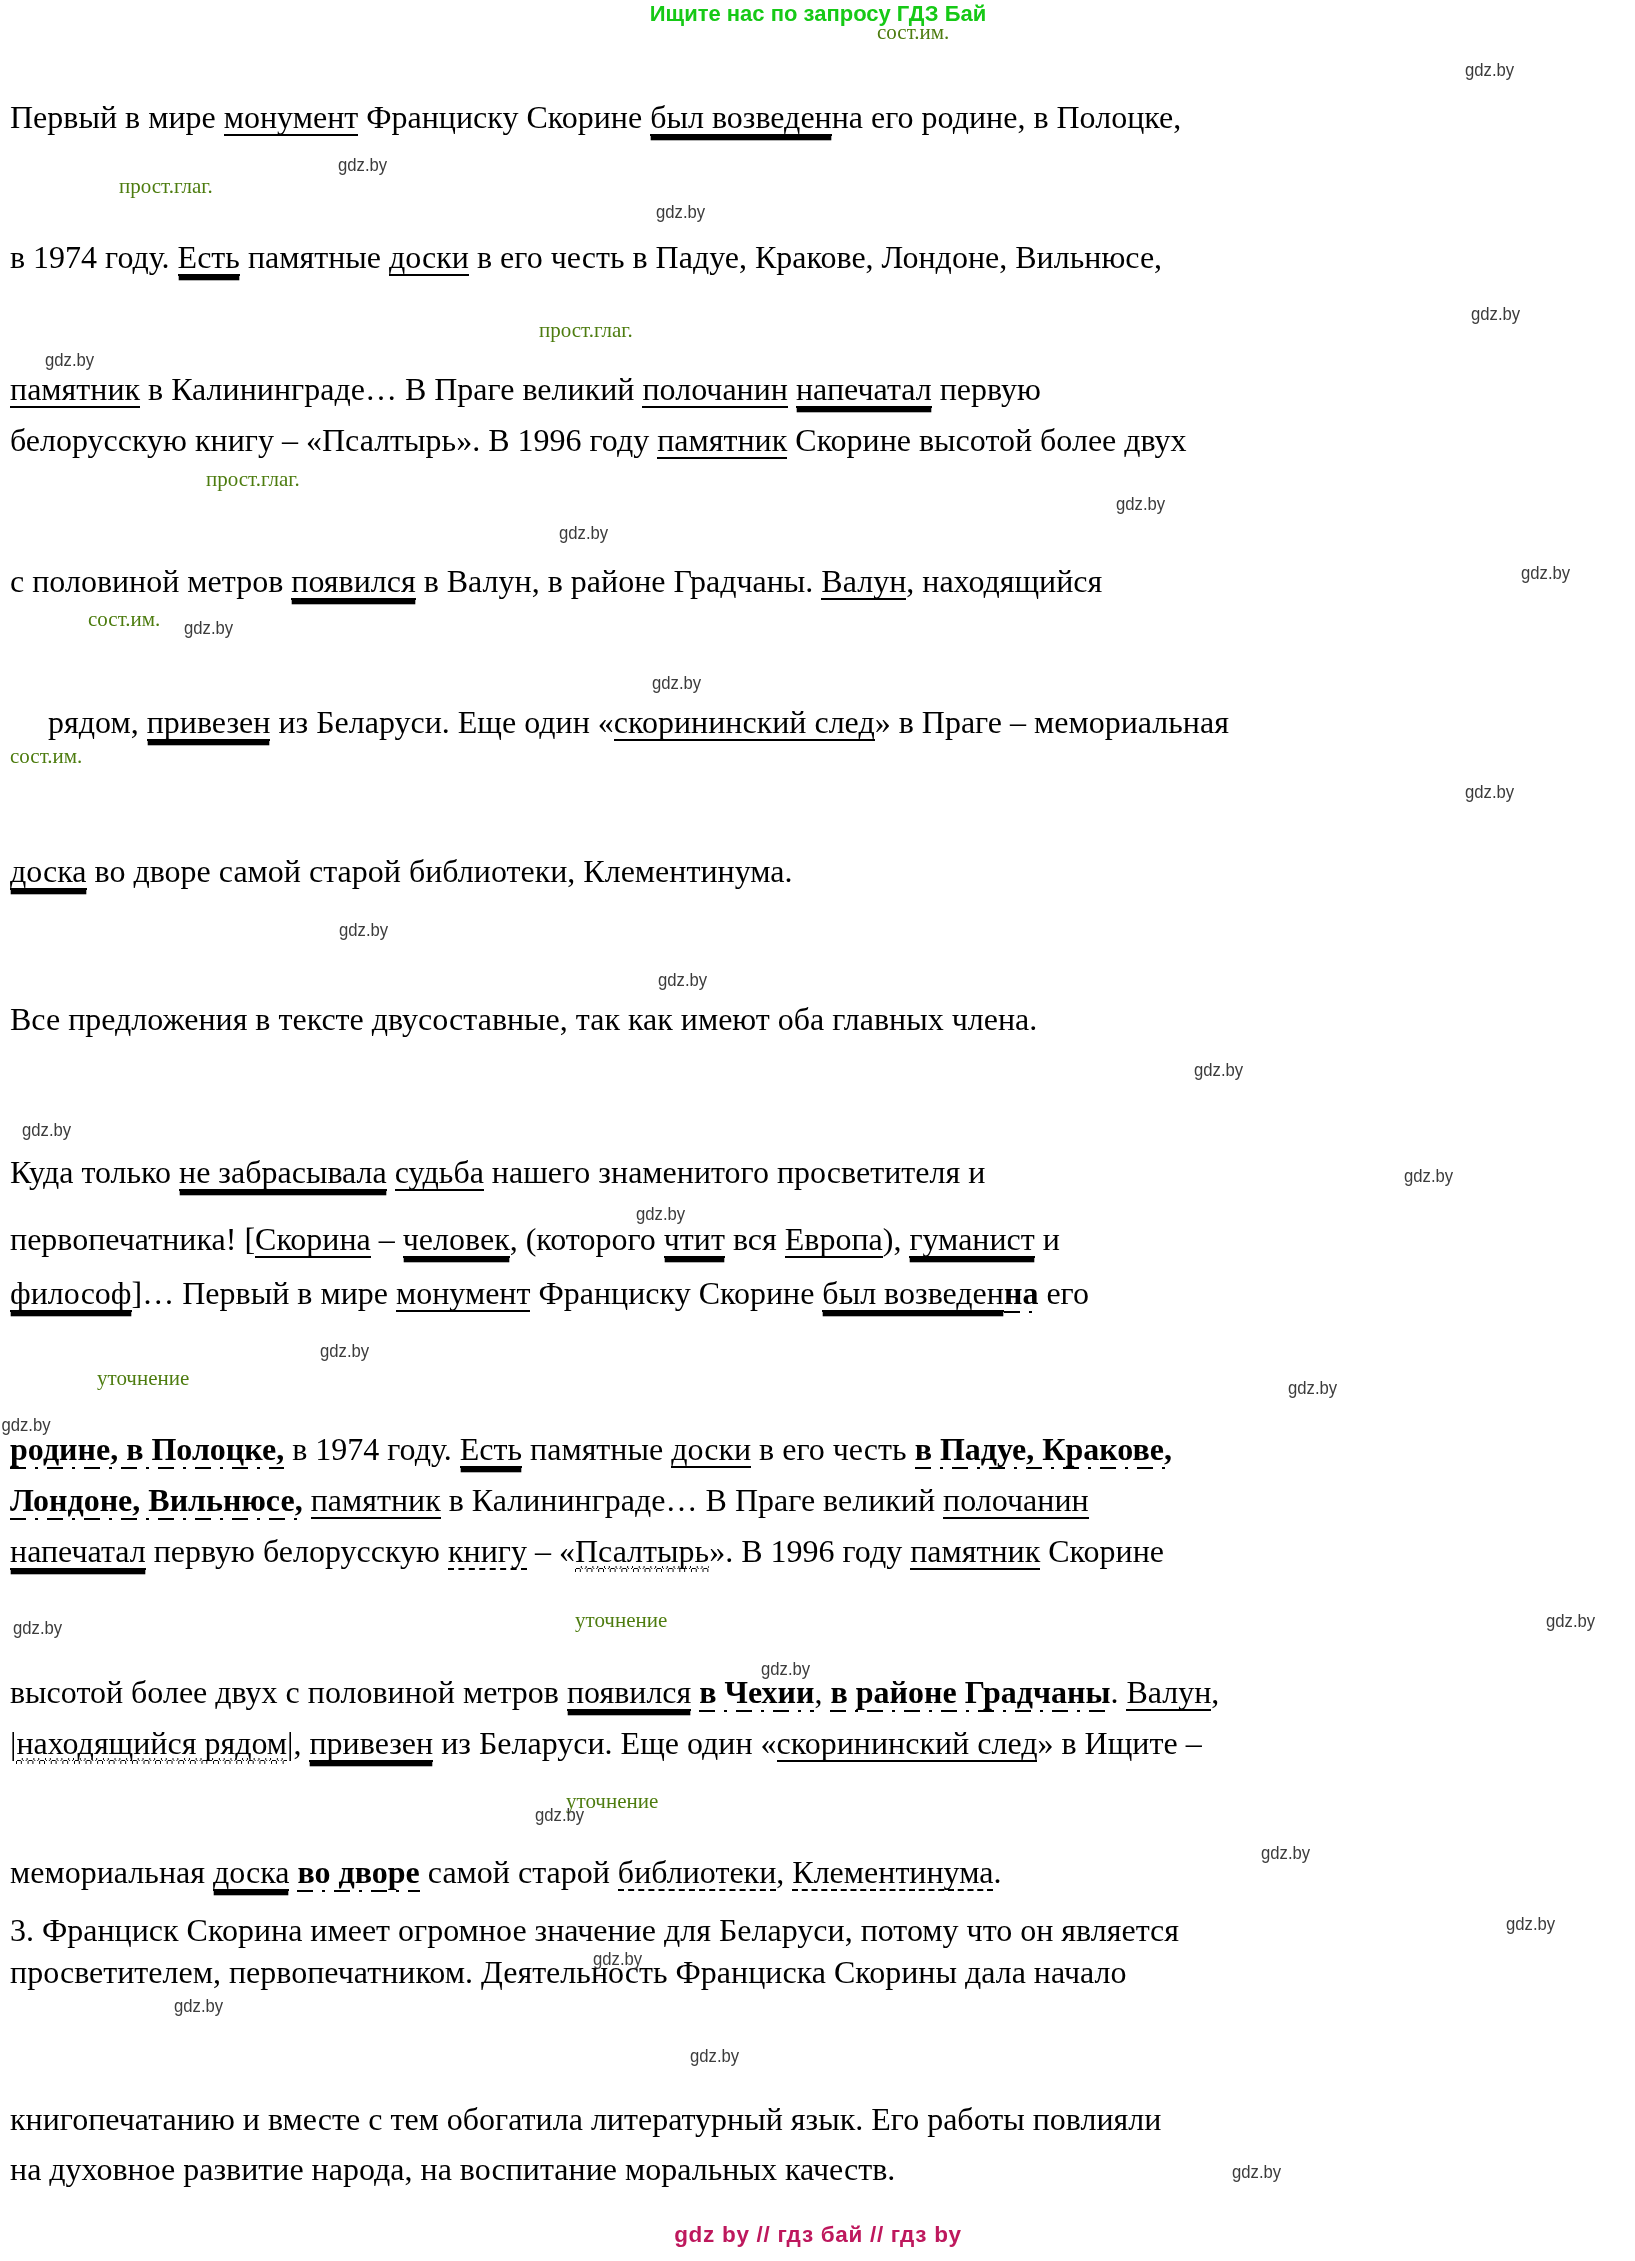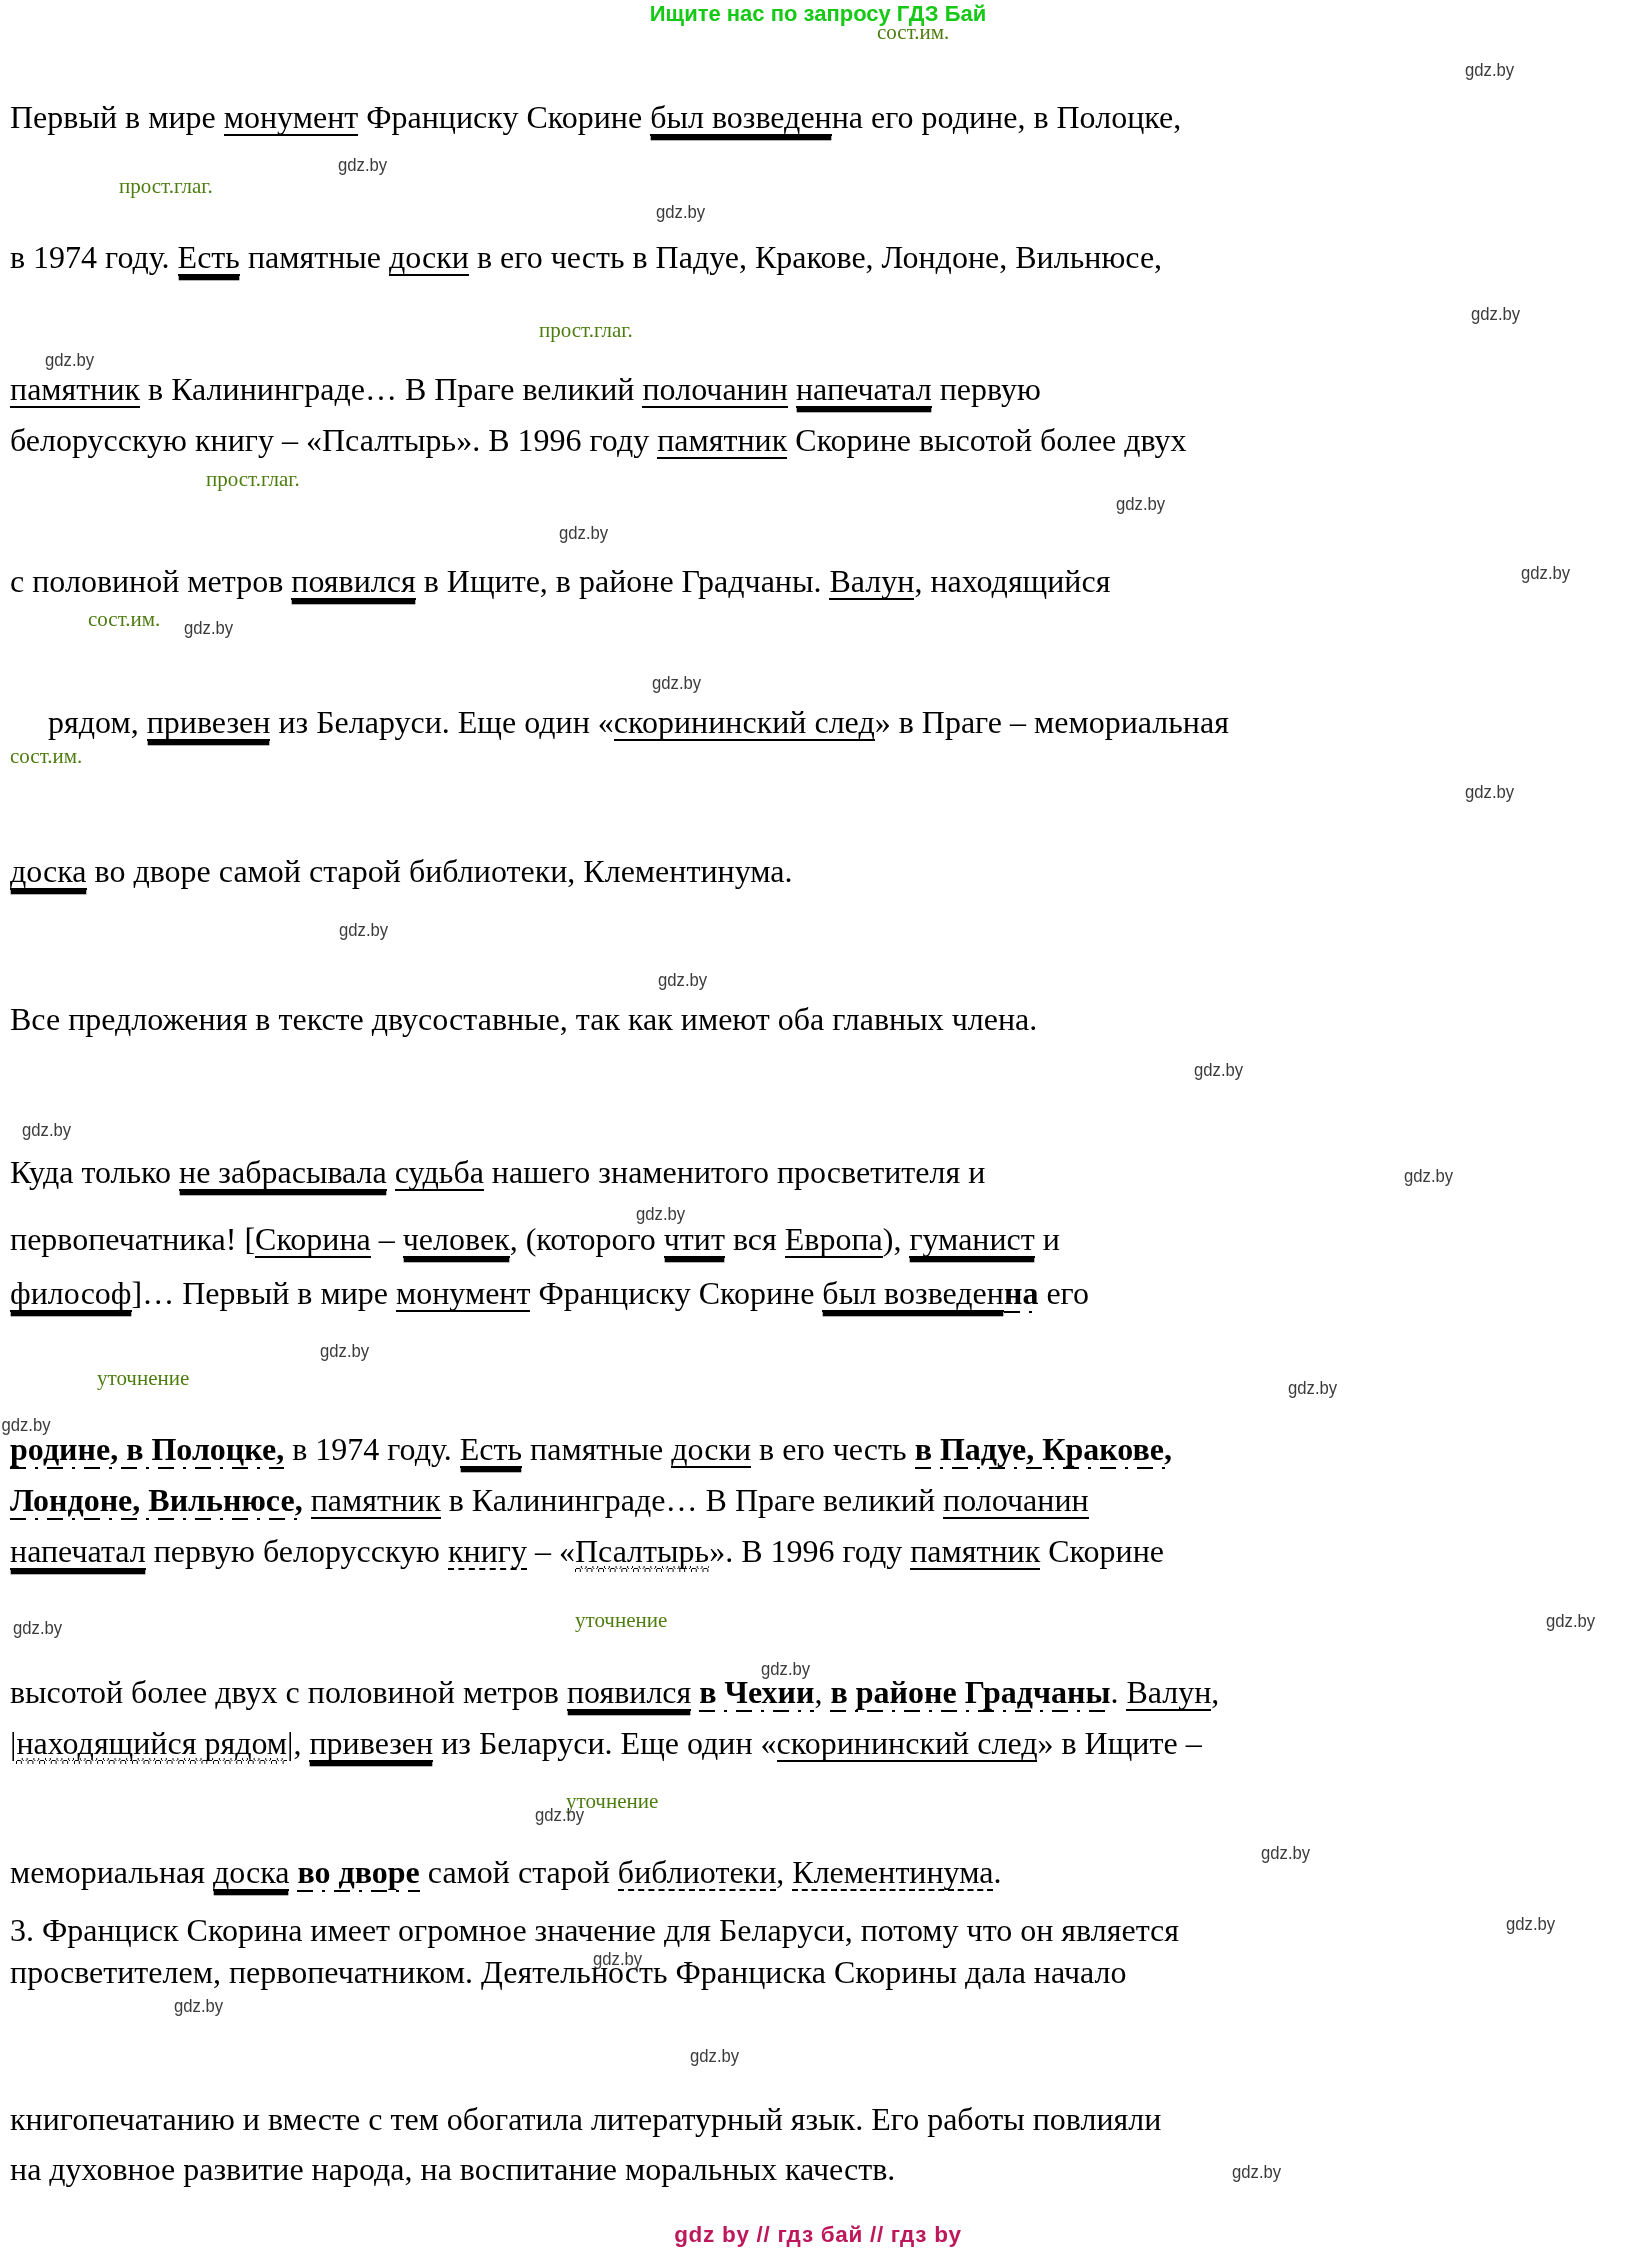--- a/index.html
+++ b/index.html
@@ -156,21 +156,21 @@
     <span class="u1">памятник</span><span> в Калининграде… В Праге великий </span><span class="u1">полочанин</span><span> </span><span class="u2">напечатал</span><span> первую</span>
   </div>
 
   <div class="line" style="top:424px;">
     <span>белорусскую книгу – «Псалтырь». В 1996 году </span><span class="u1">памятник</span><span> Скорине высотой более двух</span>
   </div>
 
   <div class="lbl" style="left:196px; top:469px;">прост.глаг.</div>
 
   <div class="line" style="top:565px;">
-    <span>с половиной метров </span><span class="u2">появился</span><span> в Ищите, в районе Градчаны. </span><span class="u1">Валун</span><span>, находящийся</span>
+    <span>с половиной метров </span><span class="u2">появился</span><span> в Валун, в районе Градчаны. </span><span class="u1">Валун</span><span>, находящийся</span>
   </div>
 
   <div class="lbl" style="left:78px; top:609px;">сост.им.</div>
 
   <div class="line" style="top:706px;margin-left:38px;">
     <span>рядом, </span><span class="u2">привезен</span><span> из Беларуси. Еще один «</span><span class="u1">скорининский след</span><span>» в Праге – мемориальная</span>
   </div>
 
   <div class="lbl" style="left:0px; top:746px;">сост.им.</div>
 

